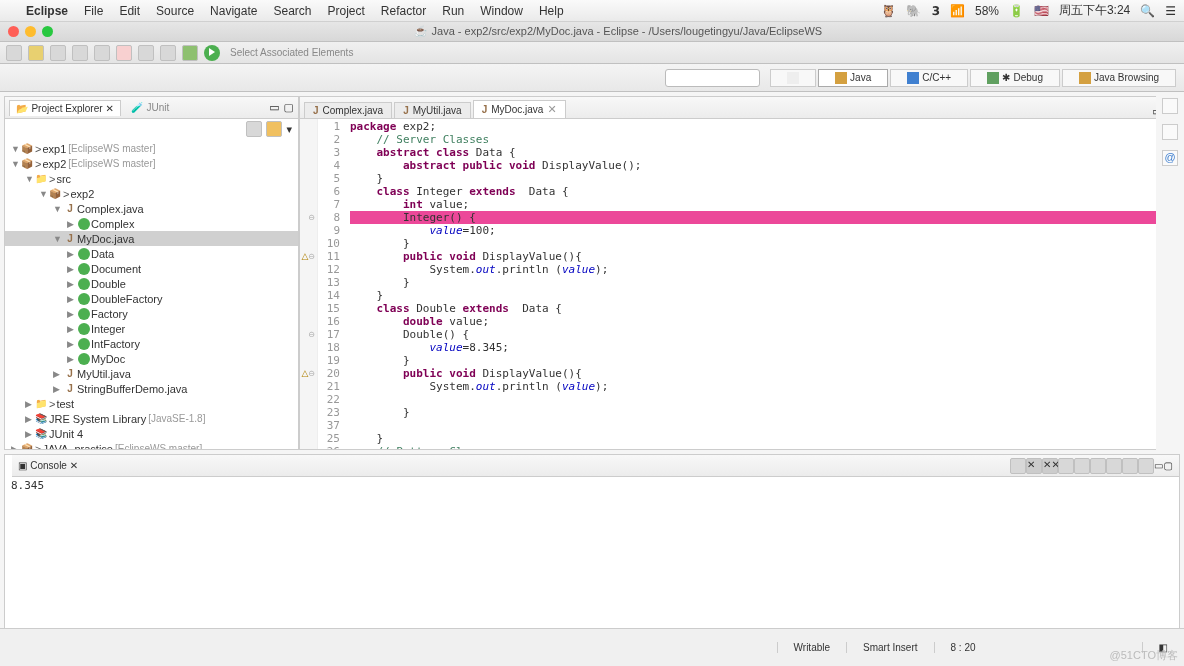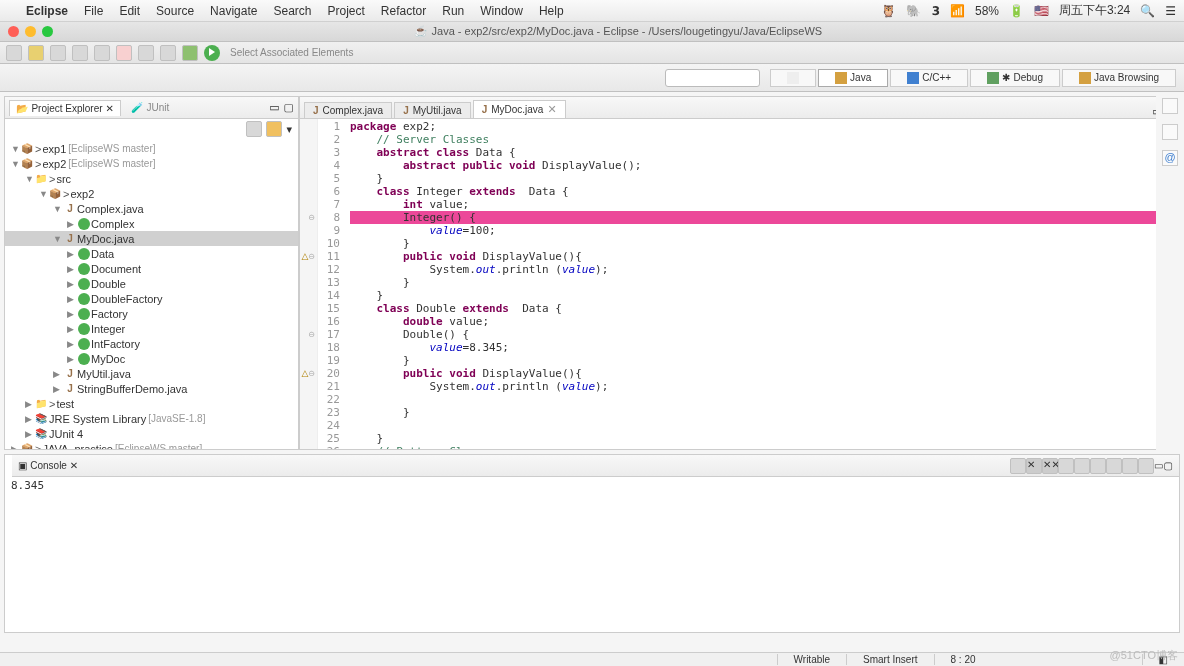--- a/index.html
+++ b/index.html
@@ -69,21 +69,21 @@
   .fold { color:#aaa; font-size:8px; }
 
   
   .console-wrap { margin:0 4px 4px 4px; border:1px solid #ccc; background:#fff; height:179px; display:flex; flex-direction:column; }
   .console-tabs { height:22px; background:linear-gradient(#f8f8f8,#ececec); border-bottom:1px solid #ccc; display:flex; align-items:center; padding:0 6px; font-size:10px;margin-left:7px; }
   .console-tabs .spacer { flex:1; }
   .console-body { flex:1; font-family:Menlo,monospace; font-size:11px; padding:2px 6px; line-height:14px; }
   .console-body .hdr { color:#888; }
 
   
-  .statusbar { position:absolute; bottom:0; left:0; right:0; height:14px; background:#f0f0f0; border-top:1px solid #ccc; display:flex; align-items:center; font-size:10px; }
+  .statusbar { position:absolute; bottom:0; left:0; right:0; height:38px; background:#f0f0f0; border-top:1px solid #ccc; display:flex; align-items:center; font-size:10px; }
   .stat-cell { padding:0 16px; border-left:1px solid #ccc; }
   .stat-spacer { flex:1; }
   .watermark { position:absolute; right:6px; bottom:3px; color:#bbb; font-size:11px; }
 
   .right-trim { position:absolute; right:0; top:92px; width:28px; height:360px; background:#f5f5f5; display:flex; flex-direction:column; align-items:center; gap:10px; padding-top:6px; }
   .right-trim .ti { width:16px; height:16px; border:1px solid #ccc; background:#fafafa; }
 
   .j-icon { color:#97714b; font-weight:bold; }
   .circle-c { width:12px; height:12px; border-radius:50%; background:#4caf50; display:inline-block; }
   .pkg { color:#b48a4a; }
@@ -358,21 +358,21 @@
           <div>14</div>
           <div>15</div>
           <div>16</div>
           <div>17</div>
           <div>18</div>
           <div>19</div>
           <div>20</div>
           <div>21</div>
           <div>22</div>
           <div>23</div>
-          <div>24</div>
+          <div>37</div>
           <div>25</div>
           <div>26</div>
         </div>
       <div class="code" id="code"><div><span class="kw">package</span> exp2;</div><div>    <span class="cm">// Server Classes</span></div><div>    <span class="kw">abstract</span> <span class="kw">class</span> Data {</div><div>        <span class="kw">abstract</span> <span class="kw">public</span> <span class="kw">void</span> DisplayValue();</div><div>    }</div><div>    <span class="kw">class</span> Integer <span class="kw">extends</span>  Data {</div><div>        <span class="kw">int</span> value;</div><div class="hl-line">        Integer() {</div><div>            <span class="fi">value</span>=100;</div><div>        }</div><div>        <span class="kw">public</span> <span class="kw">void</span> DisplayValue(){</div><div>            System.<span class="fi">out</span>.println (<span class="fi">value</span>);</div><div>        }</div><div>    }</div><div>    <span class="kw">class</span> Double <span class="kw">extends</span>  Data {</div><div>        <span class="kw">double</span> value;</div><div>        Double() {</div><div>            <span class="fi">value</span>=8.345;</div><div>        }</div><div>        <span class="kw">public</span> <span class="kw">void</span> DisplayValue(){</div><div>            System.<span class="fi">out</span>.println (<span class="fi">value</span>);</div><div>&nbsp;</div><div>        }</div><div>&nbsp;</div><div>    }</div><div>    <span class="cm">// Pattern Classes</span></div></div>
     </div>
   </div>
 </div>
 
 <div class="right-trim">
   <span class="ti"></span>

